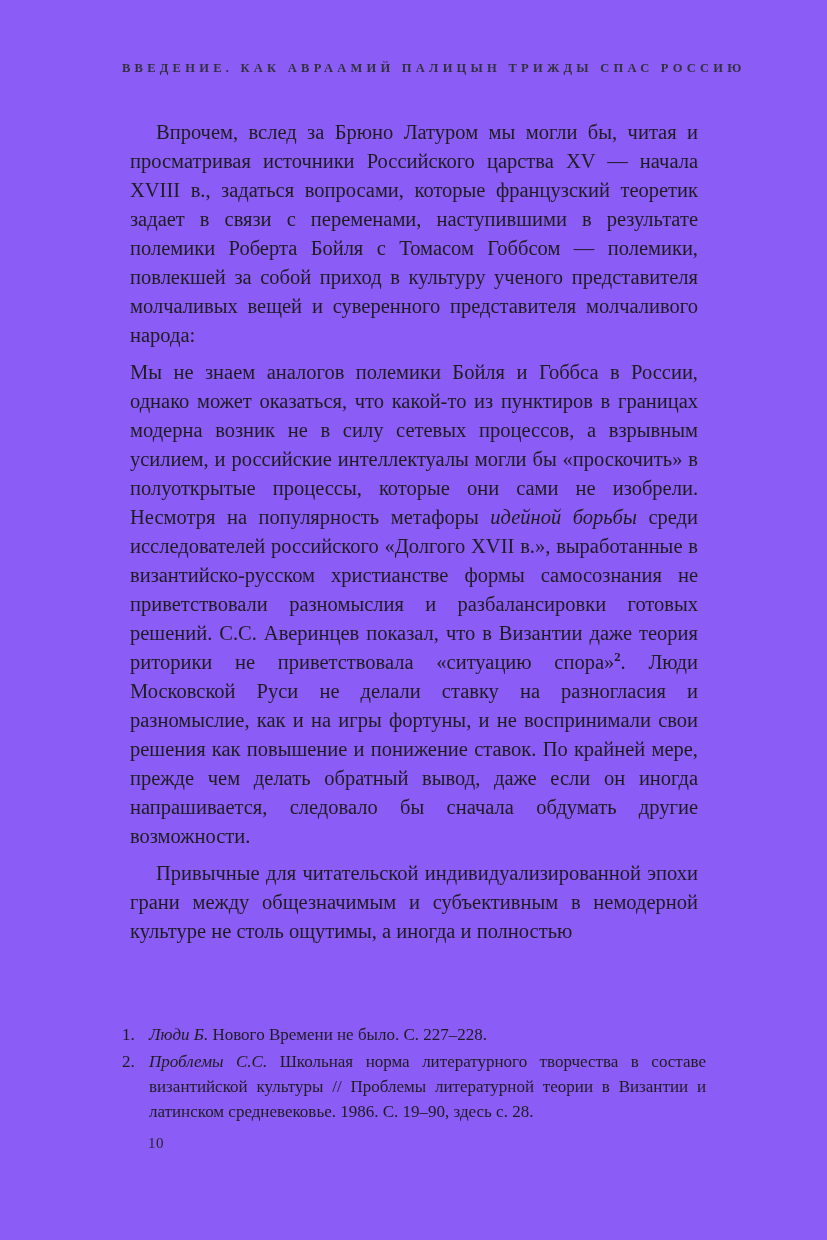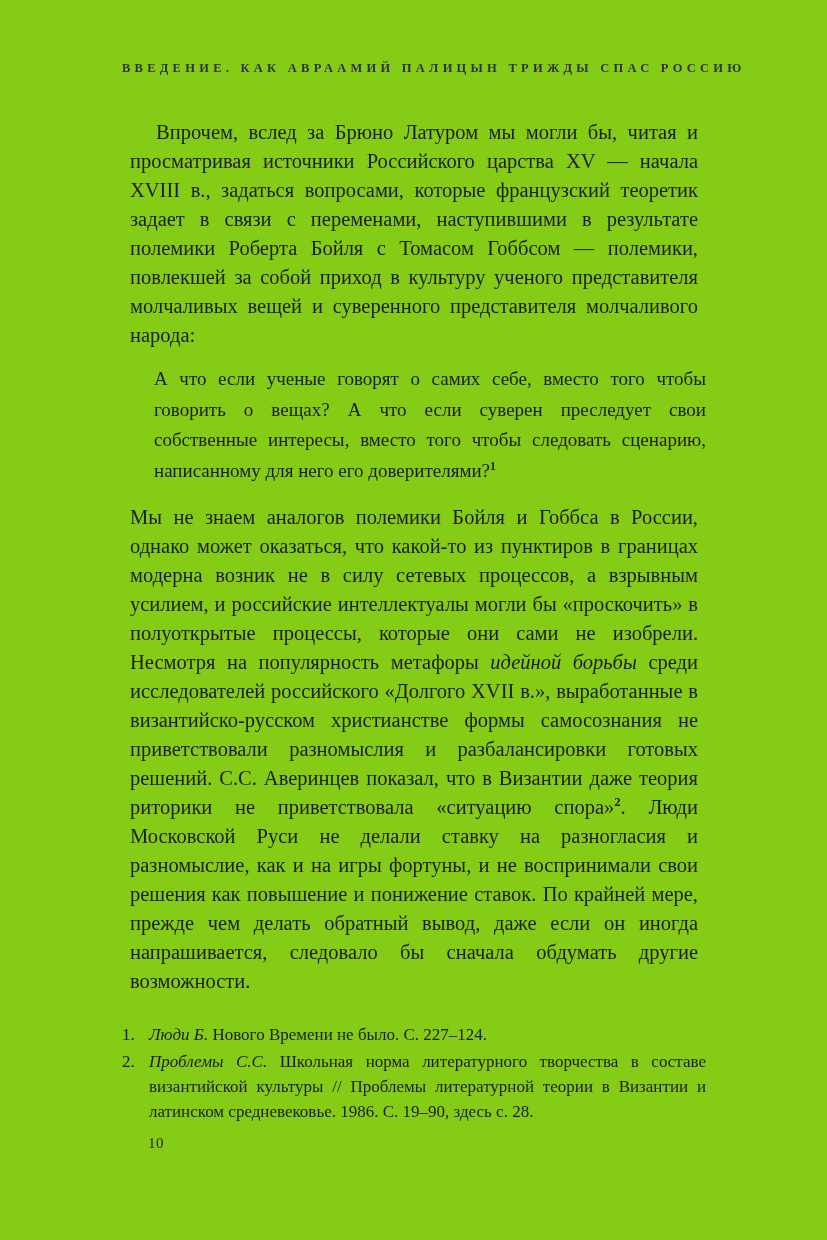--- a/index.html
+++ b/index.html
@@ -4,21 +4,21 @@
 <style>
   html, body {
     margin: 0;
     padding: 0;
     background: #ffffff;
   }
   .page {
     position: relative;
     width: 827px;
     height: 1240px;
-    background: #84cc16;
+    background: #8b5cf6;
     font-family: "Liberation Serif", "DejaVu Serif", serif;
     color: #1d1d20;
     overflow: hidden;
     text-decoration: underline;
   }
   .running-header {
     position: absolute;
     top: 61px;
     left: 122px;
     width: 600px;
@@ -95,32 +95,32 @@
 <body>
 
 <div class="page">
 
   <header class="running-header">ВВЕДЕНИЕ. КАК АВРААМИЙ ПАЛИЦЫН ТРИЖДЫ СПАС РОССИЮ</header>
 
   <main class="text-block">
 
     <p class="para indent">Впрочем, вслед за Брюно Латуром мы могли бы, читая и просматривая источники Российского царства XV — начала XVIII в., задаться вопросами, которые французский теоретик задает в связи с переменами, наступившими в результате полемики Роберта Бойля с Томасом Гоббсом — полемики, повлекшей за собой приход в культуру ученого представителя молчаливых вещей и суверенного представителя молчаливого народа:</p>
 
-    <blockquote class="quote"><span>А что если ученые говорят о самих себе, вместо того чтобы говорить о вещах? А что если суверен преследует свои собственные интересы, вместо того чтобы следовать сценарию, написанному для него его доверителями?</span><sup class="fn-ref">1</sup></blockquote>
 
     <p class="para"><span>Мы не знаем аналогов полемики Бойля и Гоббса в России, однако может оказаться, что какой-то из пунктиров в границах модерна возник не в силу сетевых процессов, а взрывным усилием, и российские интеллектуалы могли бы «проскочить» в полуоткрытые процессы, которые они сами не изобрели. Несмотря на популярность метафоры </span><em>идейной борьбы</em><span> среди исследователей российского «Долгого XVII в.», выработанные в византийско-русском христианстве формы самосознания не приветствовали разномыслия и разбалансировки готовых решений. С.С. Аверинцев показал, что в Византии даже теория риторики не приветствовала «ситуацию спора»</span><sup class="fn-ref">2</sup><span>. Люди Московской Руси не делали ставку на разногласия и разномыслие, как и на игры фортуны, и не воспринимали свои решения как повышение и понижение ставок. По крайней мере, прежде чем делать обратный вывод, даже если он иногда напрашивается, следовало бы сначала обдумать другие возможности.</span></p>
 
+    <p class="para indent">Привычные для читательской индивидуализированной эпохи грани между общезначимым и субъективным в немодерной культуре не столь ощутимы, а иногда и полностью</p>
 
   </main>
 
   <section class="footnotes">
 
     <div class="footnote">
       <span class="fn-num">1.</span>
-      <span class="fn-text"><em>Люди Б.</em> <span>Нового Времени не было. С. 227–124.</span></span>
+      <span class="fn-text"><em>Люди Б.</em> <span>Нового Времени не было. С. 227–228.</span></span>
     </div>
 
     <div class="footnote">
       <span class="fn-num">2.</span>
       <span class="fn-text"><em>Проблемы С.С.</em> <span>Школьная норма литературного творчества в составе византийской культуры // Проблемы литературной теории в Византии и латинском средневековье. 1986. С. 19–90, здесь с. 28.</span></span>
     </div>
 
   </section>
 
   <div class="page-number">10</div>

